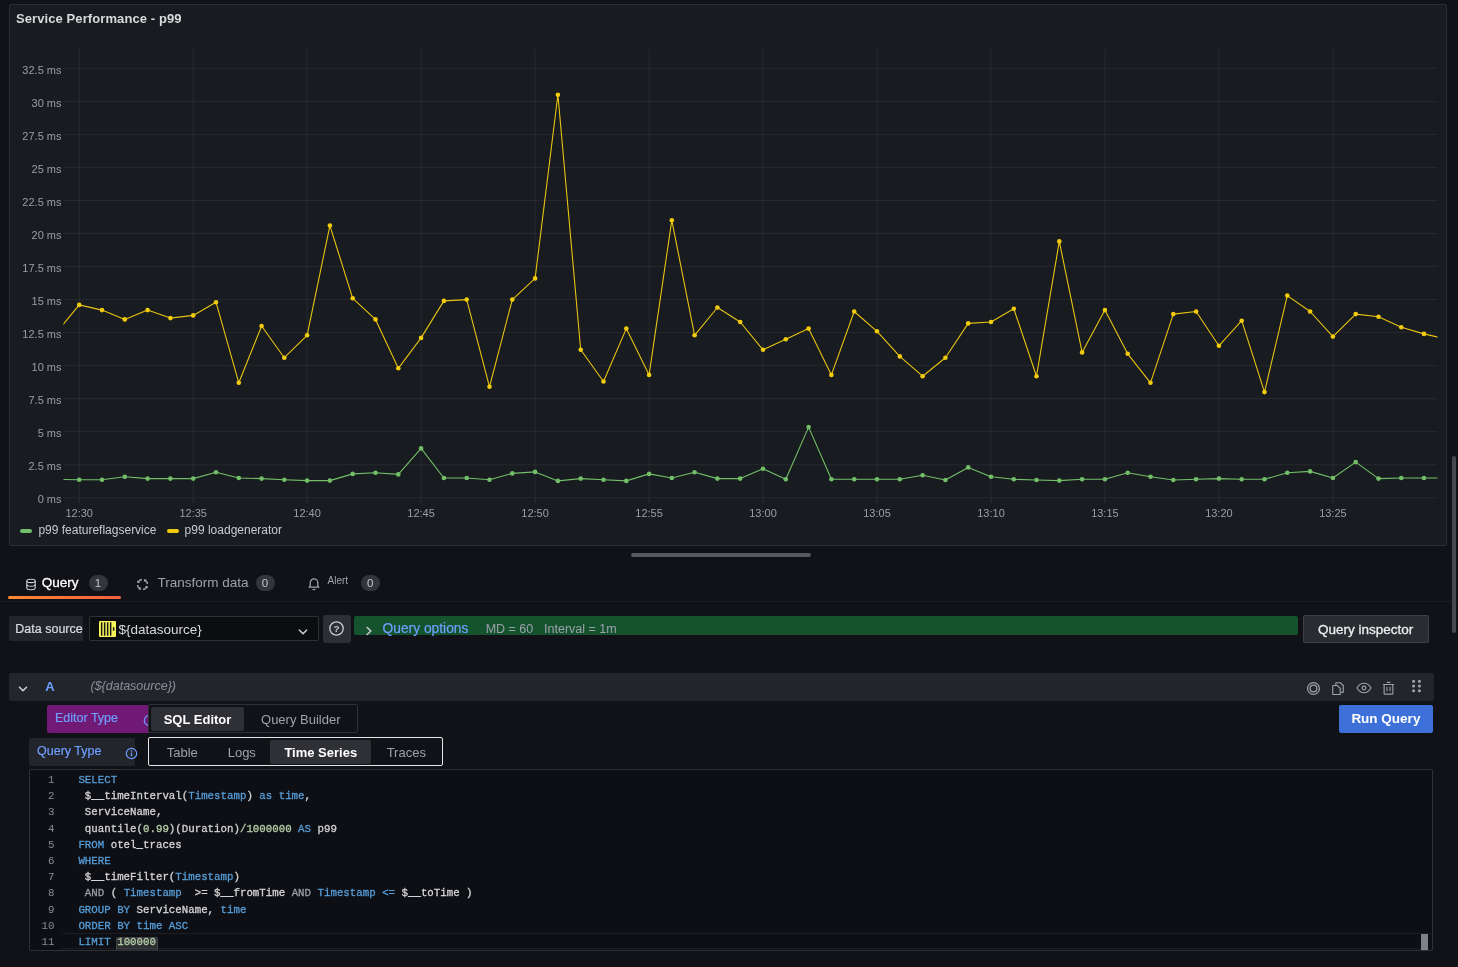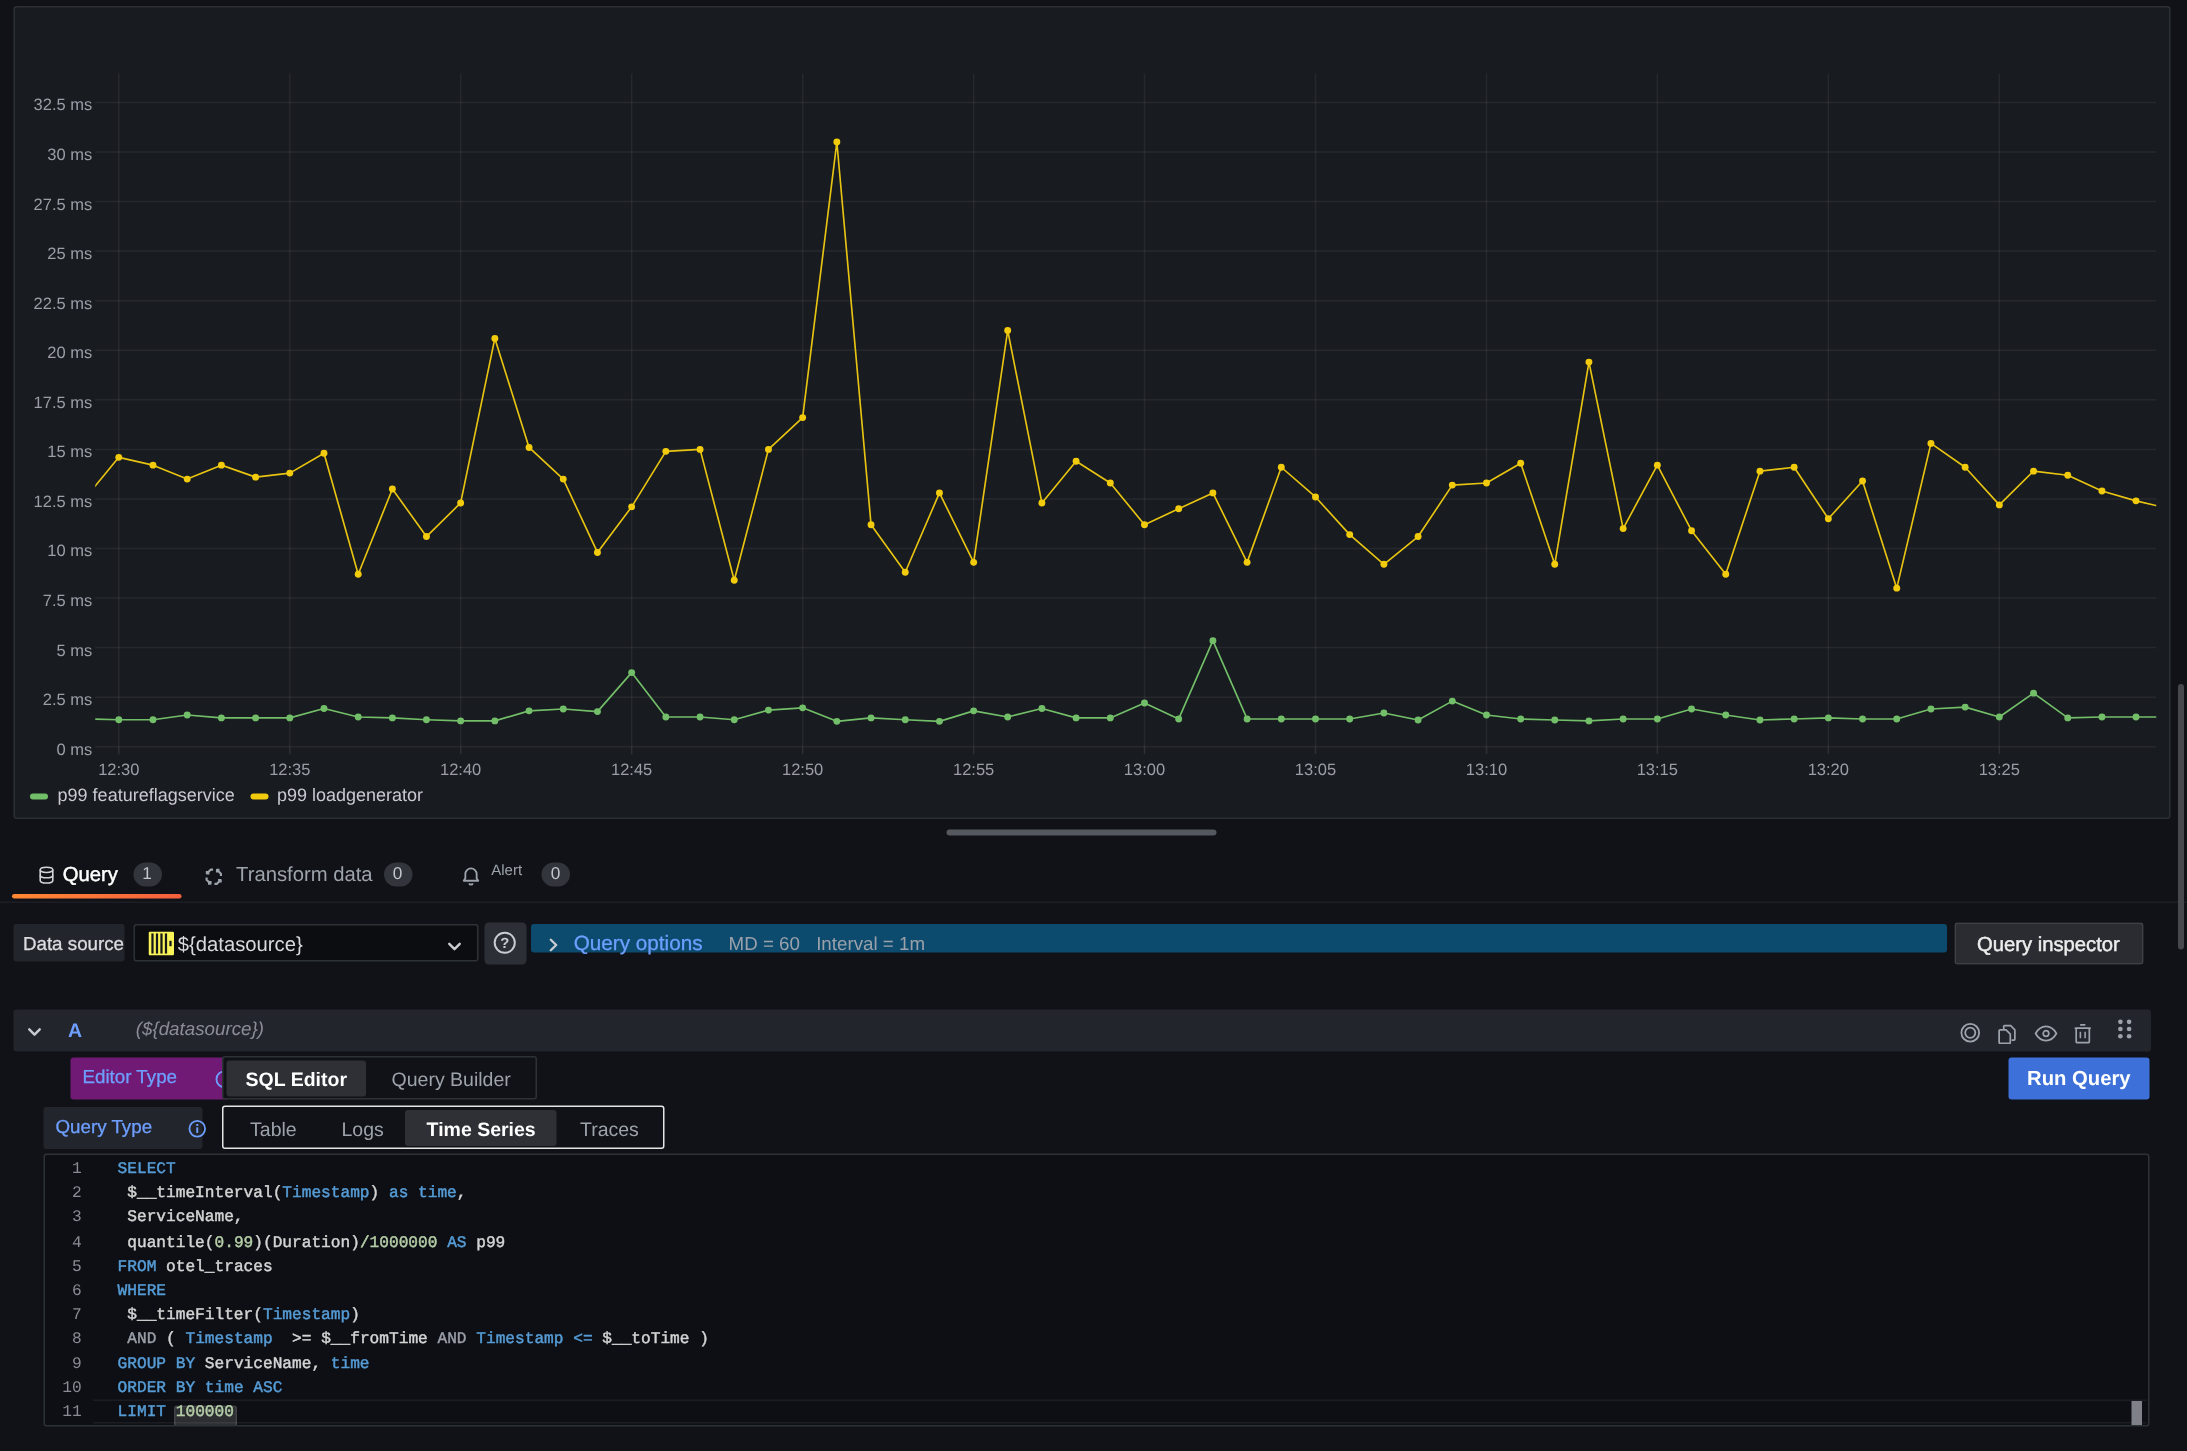--- a/index.html
+++ b/index.html
@@ -4,20 +4,21 @@
 html,body { width:1458px; height:967px; background:#111217; font-family:"Liberation Sans",sans-serif; overflow:hidden; position:relative; }
 .abs { position:absolute; }
 .axlab { font-size:11px; fill:#9b9da7; font-family:"Liberation Sans",sans-serif; }
 .lnum { position:absolute; width:24.5px; text-align:right; color:#888c94; font:400 10.78px "Liberation Mono",monospace; }
 .cline { position:absolute; white-space:pre; font:400 10.78px "Liberation Mono",monospace; letter-spacing:0; -webkit-text-stroke:0.3px currentColor; }
 .badge { display:inline-block; background:#32353c; color:#c3c7cd; border-radius:9px; font-size:11.5px; text-align:center; }
 </style></head>
 <body>
 
 <div class="abs" style="left:8.5px;top:4px;width:1438.5px;height:541.5px;background:#181b1f;border-radius:2px">
+  <div class="abs" style="left:7.4px;top:6.8px;width:400px;font-size:13px;font-weight:bold;color:#d8d9da;letter-spacing:0.1px">Service Performance - p99</div>
   <svg width="1438" height="542" style="position:absolute;left:0;top:0">
 <defs>
         <clipPath id="plotclip">
           <rect x="54.5" y="39.0" width="1374.0" height="457.8"></rect>
         </clipPath>
       </defs>
 <line x1="54.5" y1="493.8" x2="1428.5" y2="493.8" stroke="rgba(204,204,220,0.08)" stroke-width="1"></line>
       <line x1="54.5" y1="460.8" x2="1428.5" y2="460.8" stroke="rgba(204,204,220,0.08)" stroke-width="1"></line>
       <line x1="54.5" y1="427.7" x2="1428.5" y2="427.7" stroke="rgba(204,204,220,0.08)" stroke-width="1"></line>
       <line x1="54.5" y1="394.7" x2="1428.5" y2="394.7" stroke="rgba(204,204,220,0.08)" stroke-width="1"></line>
@@ -255,21 +256,21 @@
   <div class="abs" style="left:207px;top:6.5px"><svg width="12" height="12" viewBox="0 0 12 12" fill="none" stroke="#c7ccd1" stroke-width="1.6" stroke-linecap="round" stroke-linejoin="round">
         <path d="M2.5 4.2 6 7.8 9.5 4.2"></path>
       </svg></div>
 </div>
 <div class="abs" style="left:322.7px;top:615px;width:28.5px;height:27.9px;background:#2c3036;border-radius:3px;display:flex;align-items:center;justify-content:center">
     <svg width="17" height="17" viewBox="0 0 18 18" fill="none">
       <circle cx="9" cy="9" r="7.1" stroke="#c7ccd1" stroke-width="1.4"></circle>
       <text x="9" y="12.7" text-anchor="middle" fill="#c7ccd1" font-size="10.5" font-weight="bold" font-family="Liberation Sans">?</text>
     </svg>
   </div>
-<div class="abs" style="left:354.3px;top:615.5px;width:943.8px;height:19px;background:#0c4a6e;border-radius:2px">
+<div class="abs" style="left:354.3px;top:615.5px;width:943.8px;height:19px;background:#14532d;border-radius:2px">
   <div class="abs" style="left:9px;top:7px"><svg width="12" height="12" viewBox="0 0 12 12" fill="none" stroke="#c7ccd1" stroke-width="1.6" stroke-linecap="round" stroke-linejoin="round">
         <path d="M4.2 2.5 7.8 6 4.2 9.5"></path>
       </svg></div>
   <div class="abs" style="left:28.2px;top:5px;font-size:13.8px;font-weight:500;color:#6E9FFF;-webkit-text-stroke:0.2px #6E9FFF">Query options</div>
   <div class="abs" style="left:131.4px;top:6px;font-size:12.5px;color:#9ba1ab">MD = 60</div>
   <div class="abs" style="left:189.8px;top:6px;font-size:12.5px;color:#9ba1ab">Interval = 1m</div>
 </div>
 <div class="abs" style="left:1302.6px;top:615.4px;width:126px;height:27.5px;background:rgba(204,204,220,0.14);border:1px solid rgba(204,204,220,0.12);border-radius:2px;display:flex;align-items:center;justify-content:center;font-size:13.5px;font-weight:500;color:#eceded;-webkit-text-stroke:0.3px #eceded">Query inspector</div>
 
 <div class="abs" style="left:8.5px;top:672.5px;width:1425px;height:28px;background:#22252b;border-radius:2px">

